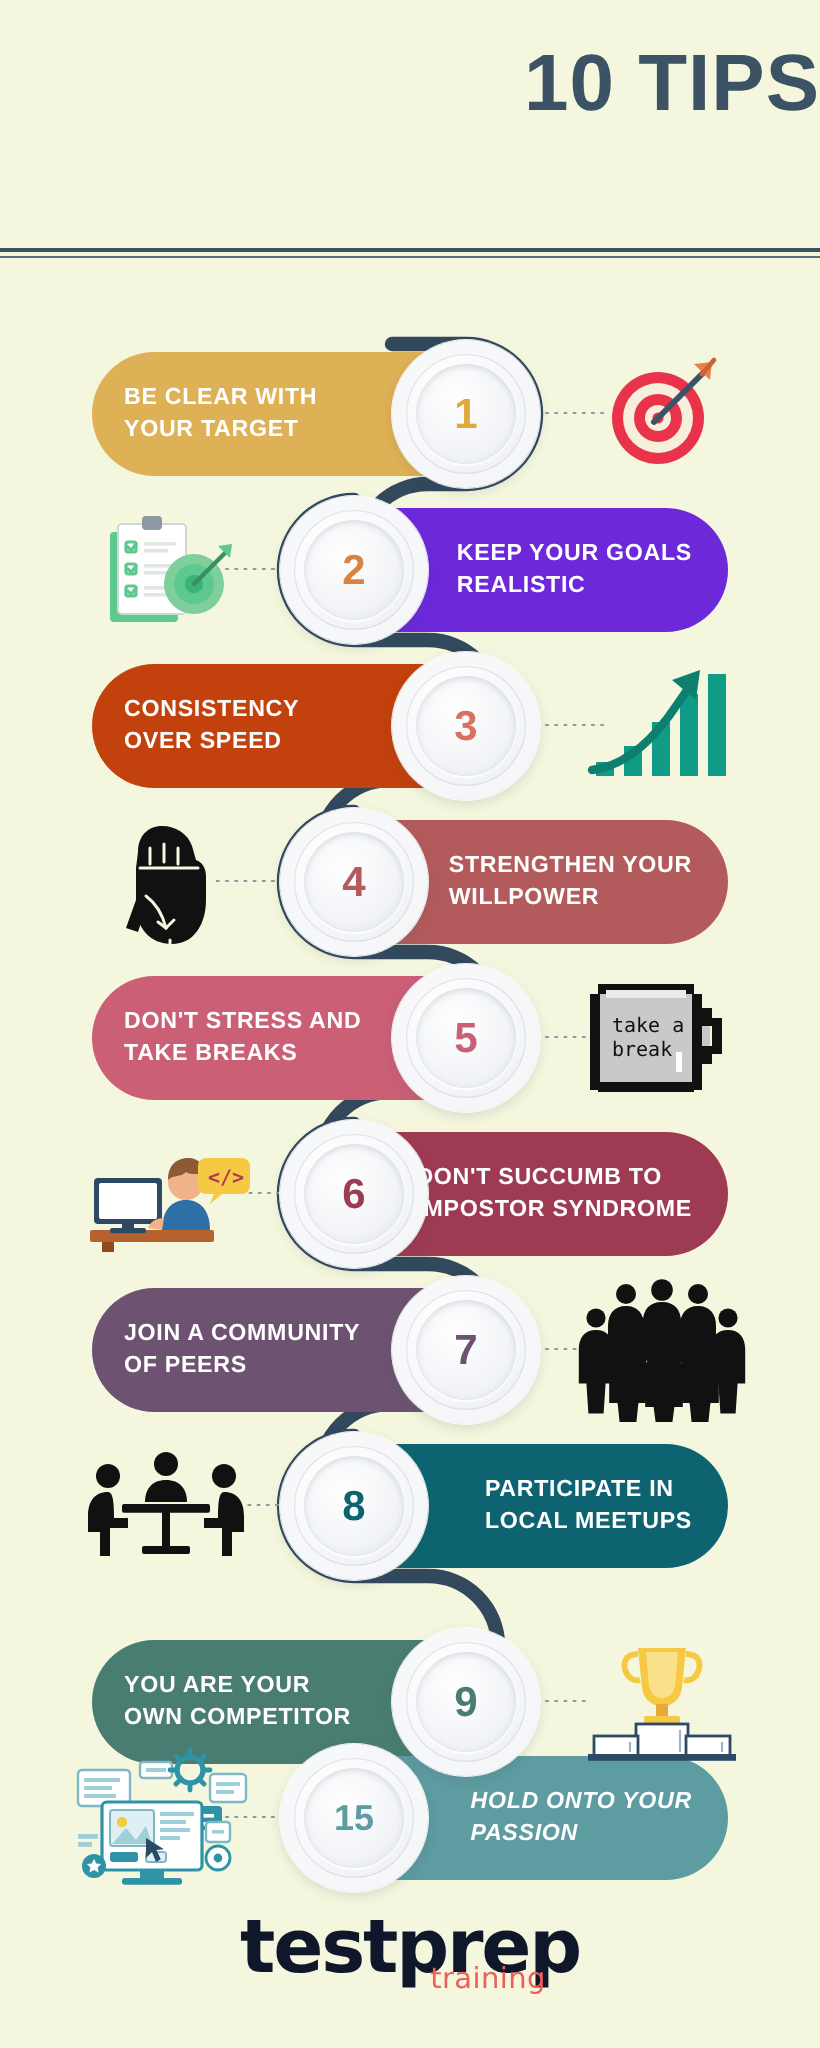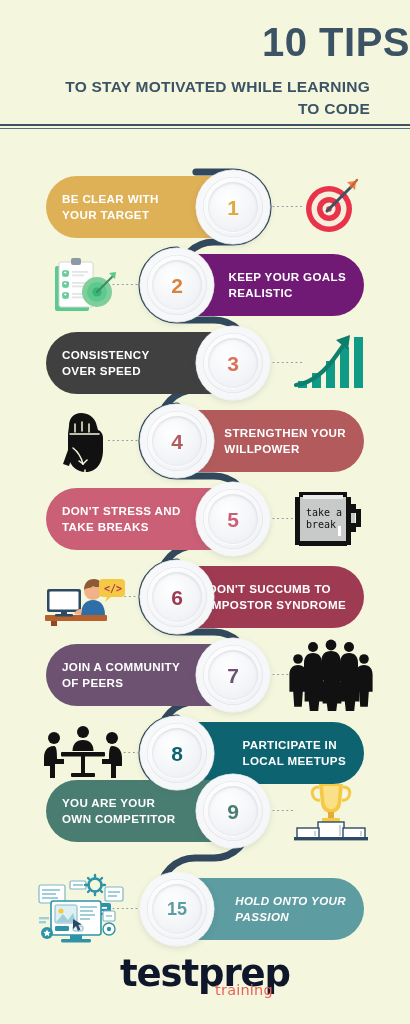--- a/index.html
+++ b/index.html
@@ -98,22 +98,20 @@
     padding-left:78px;
   }
 </style>
 </head>
 <body>
 
 <div class="page">
 
   <div class="header">
     <div class="title-main">10 TIPS</div>
-    <div class="title-sub">TO STAY MOTIVATED WHILE
-LEARNING TO CODE</div>
   </div>
   <div class="divider-wrap">
     <div class="divider-1"></div>
     <div class="divider-2"></div>
   </div>
 
   <div class="rows">
 
     <svg class="snake" viewBox="0 0 410 790" aria-hidden="true">
       <g fill="none" stroke="#32485c" stroke-width="7.2" stroke-linecap="round">
@@ -152,21 +150,21 @@
             <path d="M27 35 L51 11" stroke="#3c5366" stroke-width="3" stroke-linecap="round"></path>
             <path d="M47 6 L56 5 L55 14 Z" fill="#e8834a"></path>
             <path d="M51 11 L57 4" stroke="#c9633a" stroke-width="2.4" stroke-linecap="round"></path>
           </svg>
         </div>
       </div>
     </div>
 
     <div class="row" style="top:78px;">
       <div class="leader" style="left:108px; width:34px;"></div>
-      <div class="pill right" style="background:#701a75;">
+      <div class="pill right" style="background:#6d28d9;">
         <div class="pill-text">KEEP YOUR GOALS
 REALISTIC</div>
       </div>
       <div class="medal at-right">
         <div class="medal-inner">
           <span class="medal-num" style="color:#d9833f;">2</span>
         </div>
       </div>
       <div class="icon-slot left">
         <div class="icon-center">
@@ -197,21 +195,21 @@
             <circle cx="50" cy="38" r="4.6" fill="#3bb377"></circle>
             <path d="M50 38 L66 22" stroke="#3a8f62" stroke-width="2.2" stroke-linecap="round"></path>
             <path d="M62 19 L69 18 L68 25 Z" fill="#5cc98e"></path>
           </svg>
         </div>
       </div>
     </div>
 
     <div class="row" style="top:156px;">
       <div class="leader" style="left:268px; width:34px;"></div>
-      <div class="pill left" style="background:#404040;">
+      <div class="pill left" style="background:#c2410c;">
         <div class="pill-text">CONSISTENCY
 OVER SPEED</div>
       </div>
       <div class="medal at-left">
         <div class="medal-inner">
           <span class="medal-num" style="color:#d9715c;">3</span>
         </div>
       </div>
       <div class="icon-slot right">
         <div class="icon-center">
@@ -423,21 +421,21 @@
               <path d="M13 23 c-7 0-10 5-10 12 l0 8 l6 0 l0 12 l5 0 l0-14 l9 0 l0-5 l-7 0 c0-8-0.5-13-3-13z"></path>
 
               <circle cx="71" cy="15" r="6"></circle>
               <path d="M71 23 c7 0 10 5 10 12 l0 8 l-6 0 l0 12 l-5 0 l0-14 l-9 0 l0-5 l7 0 c0-8 0.5-13 3-13z"></path>
             </g>
           </svg>
         </div>
       </div>
     </div>
 
-    <div class="row" style="top:604px;">
+    <div class="row" style="top:644px;">
       <div class="leader" style="left:268px; width:26px;"></div>
       <div class="pill left" style="background:#4a7d72;">
         <div class="pill-text">YOU ARE YOUR
 OWN COMPETITOR</div>
       </div>
       <div class="medal at-left">
         <div class="medal-inner">
           <span class="medal-num" style="color:#4a7d72;">9</span>
         </div>
       </div>

